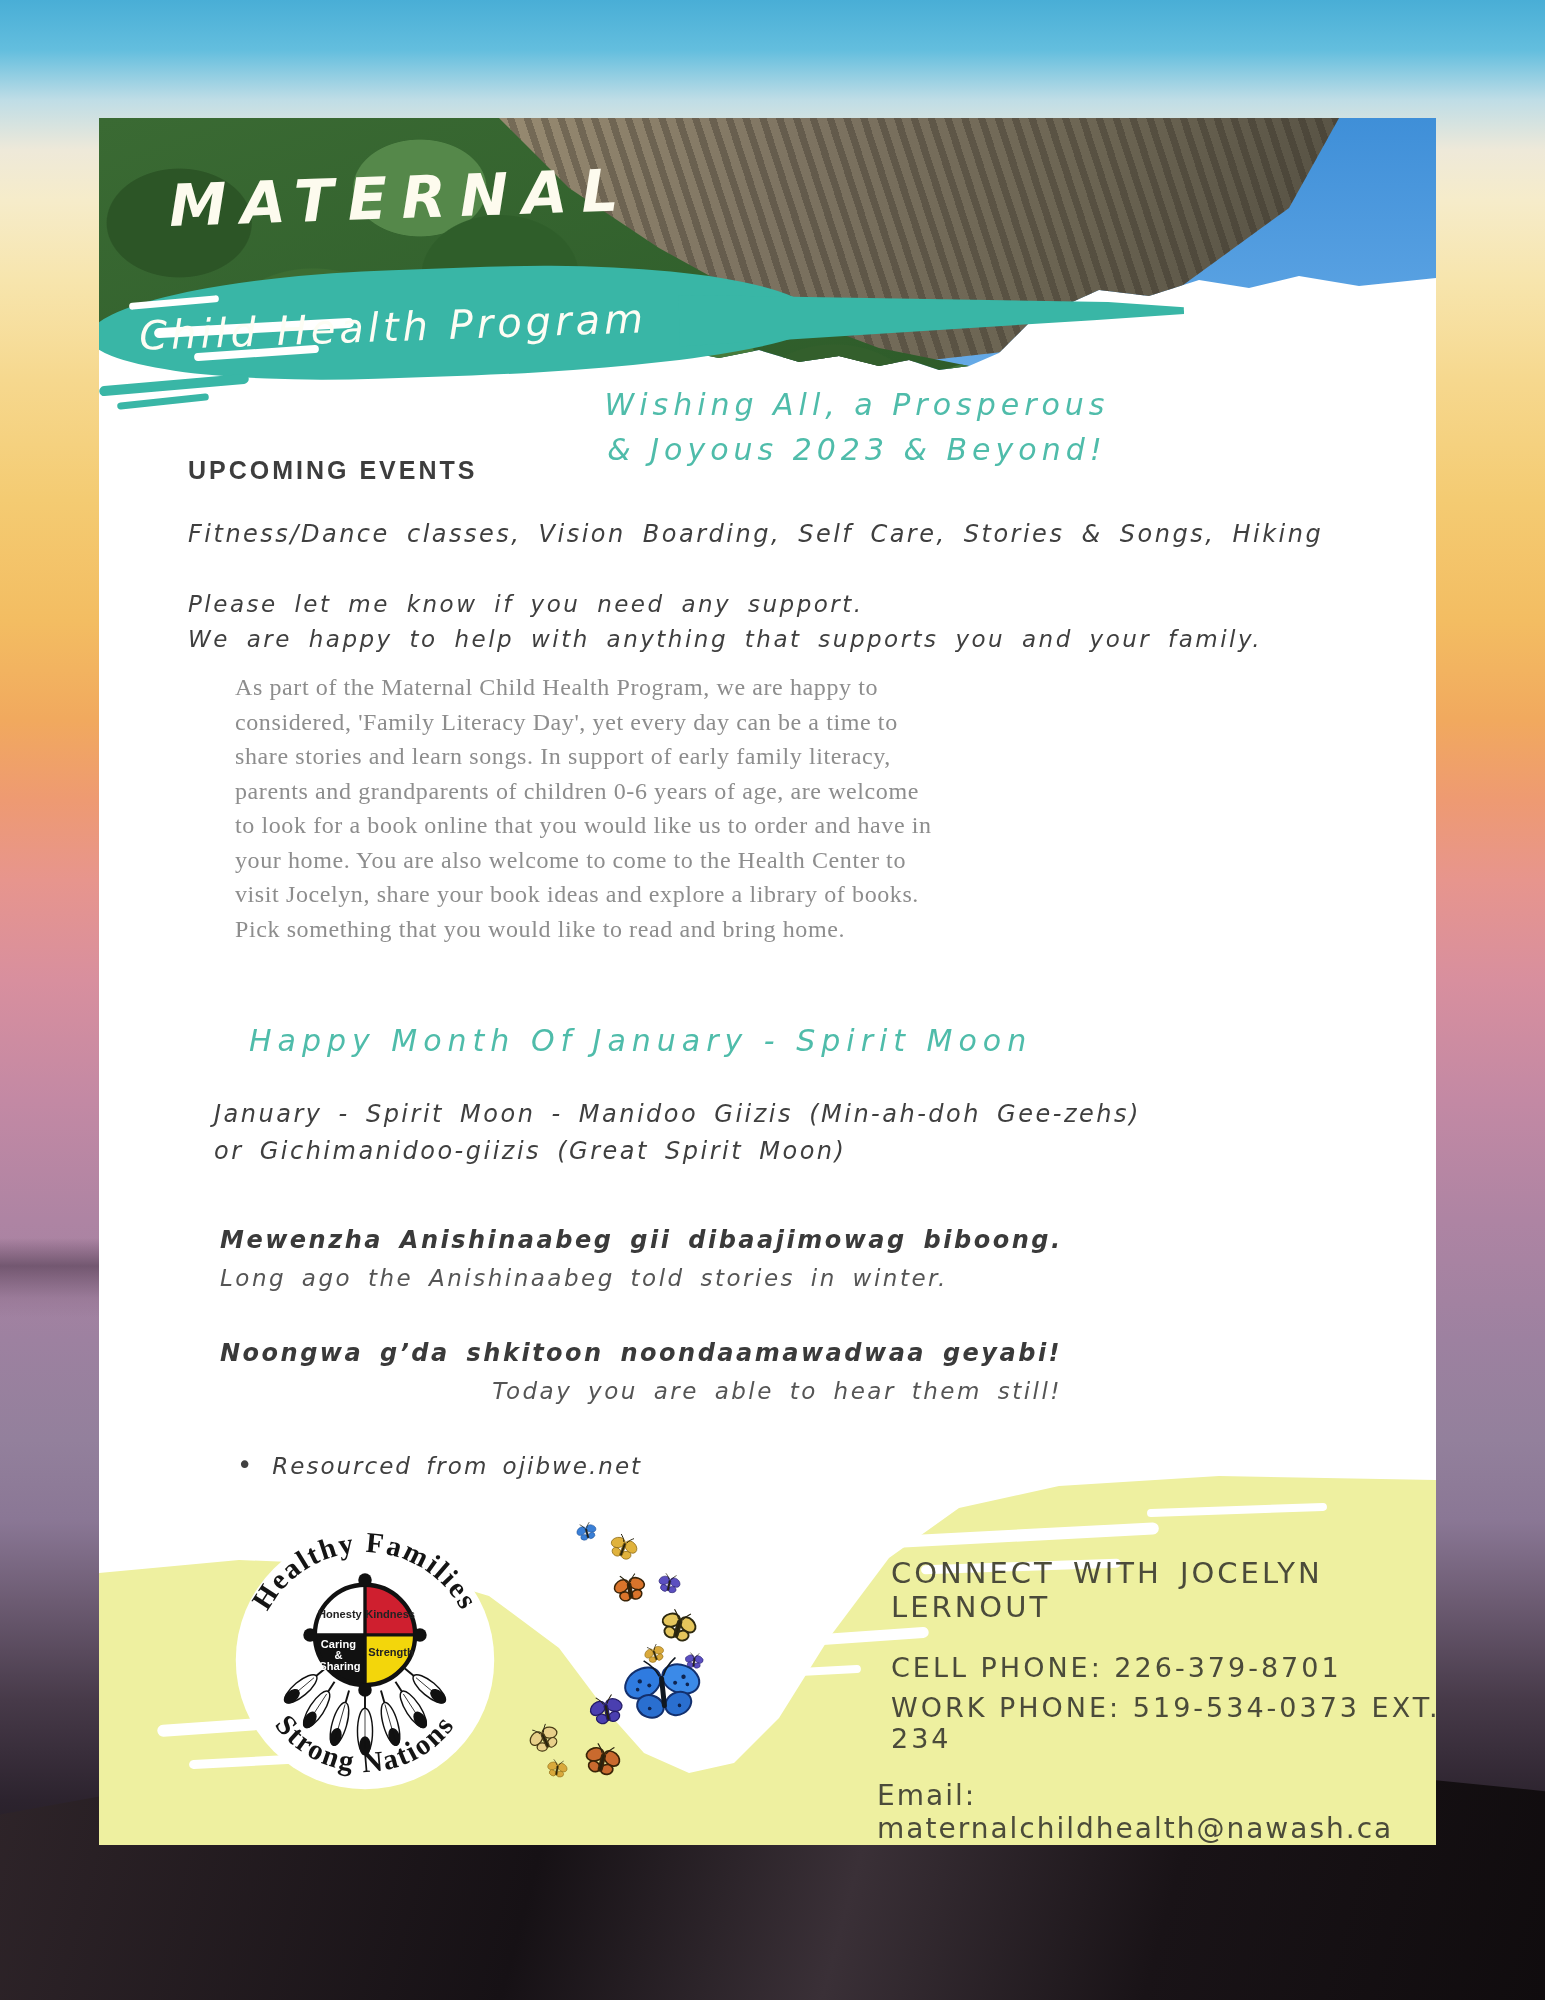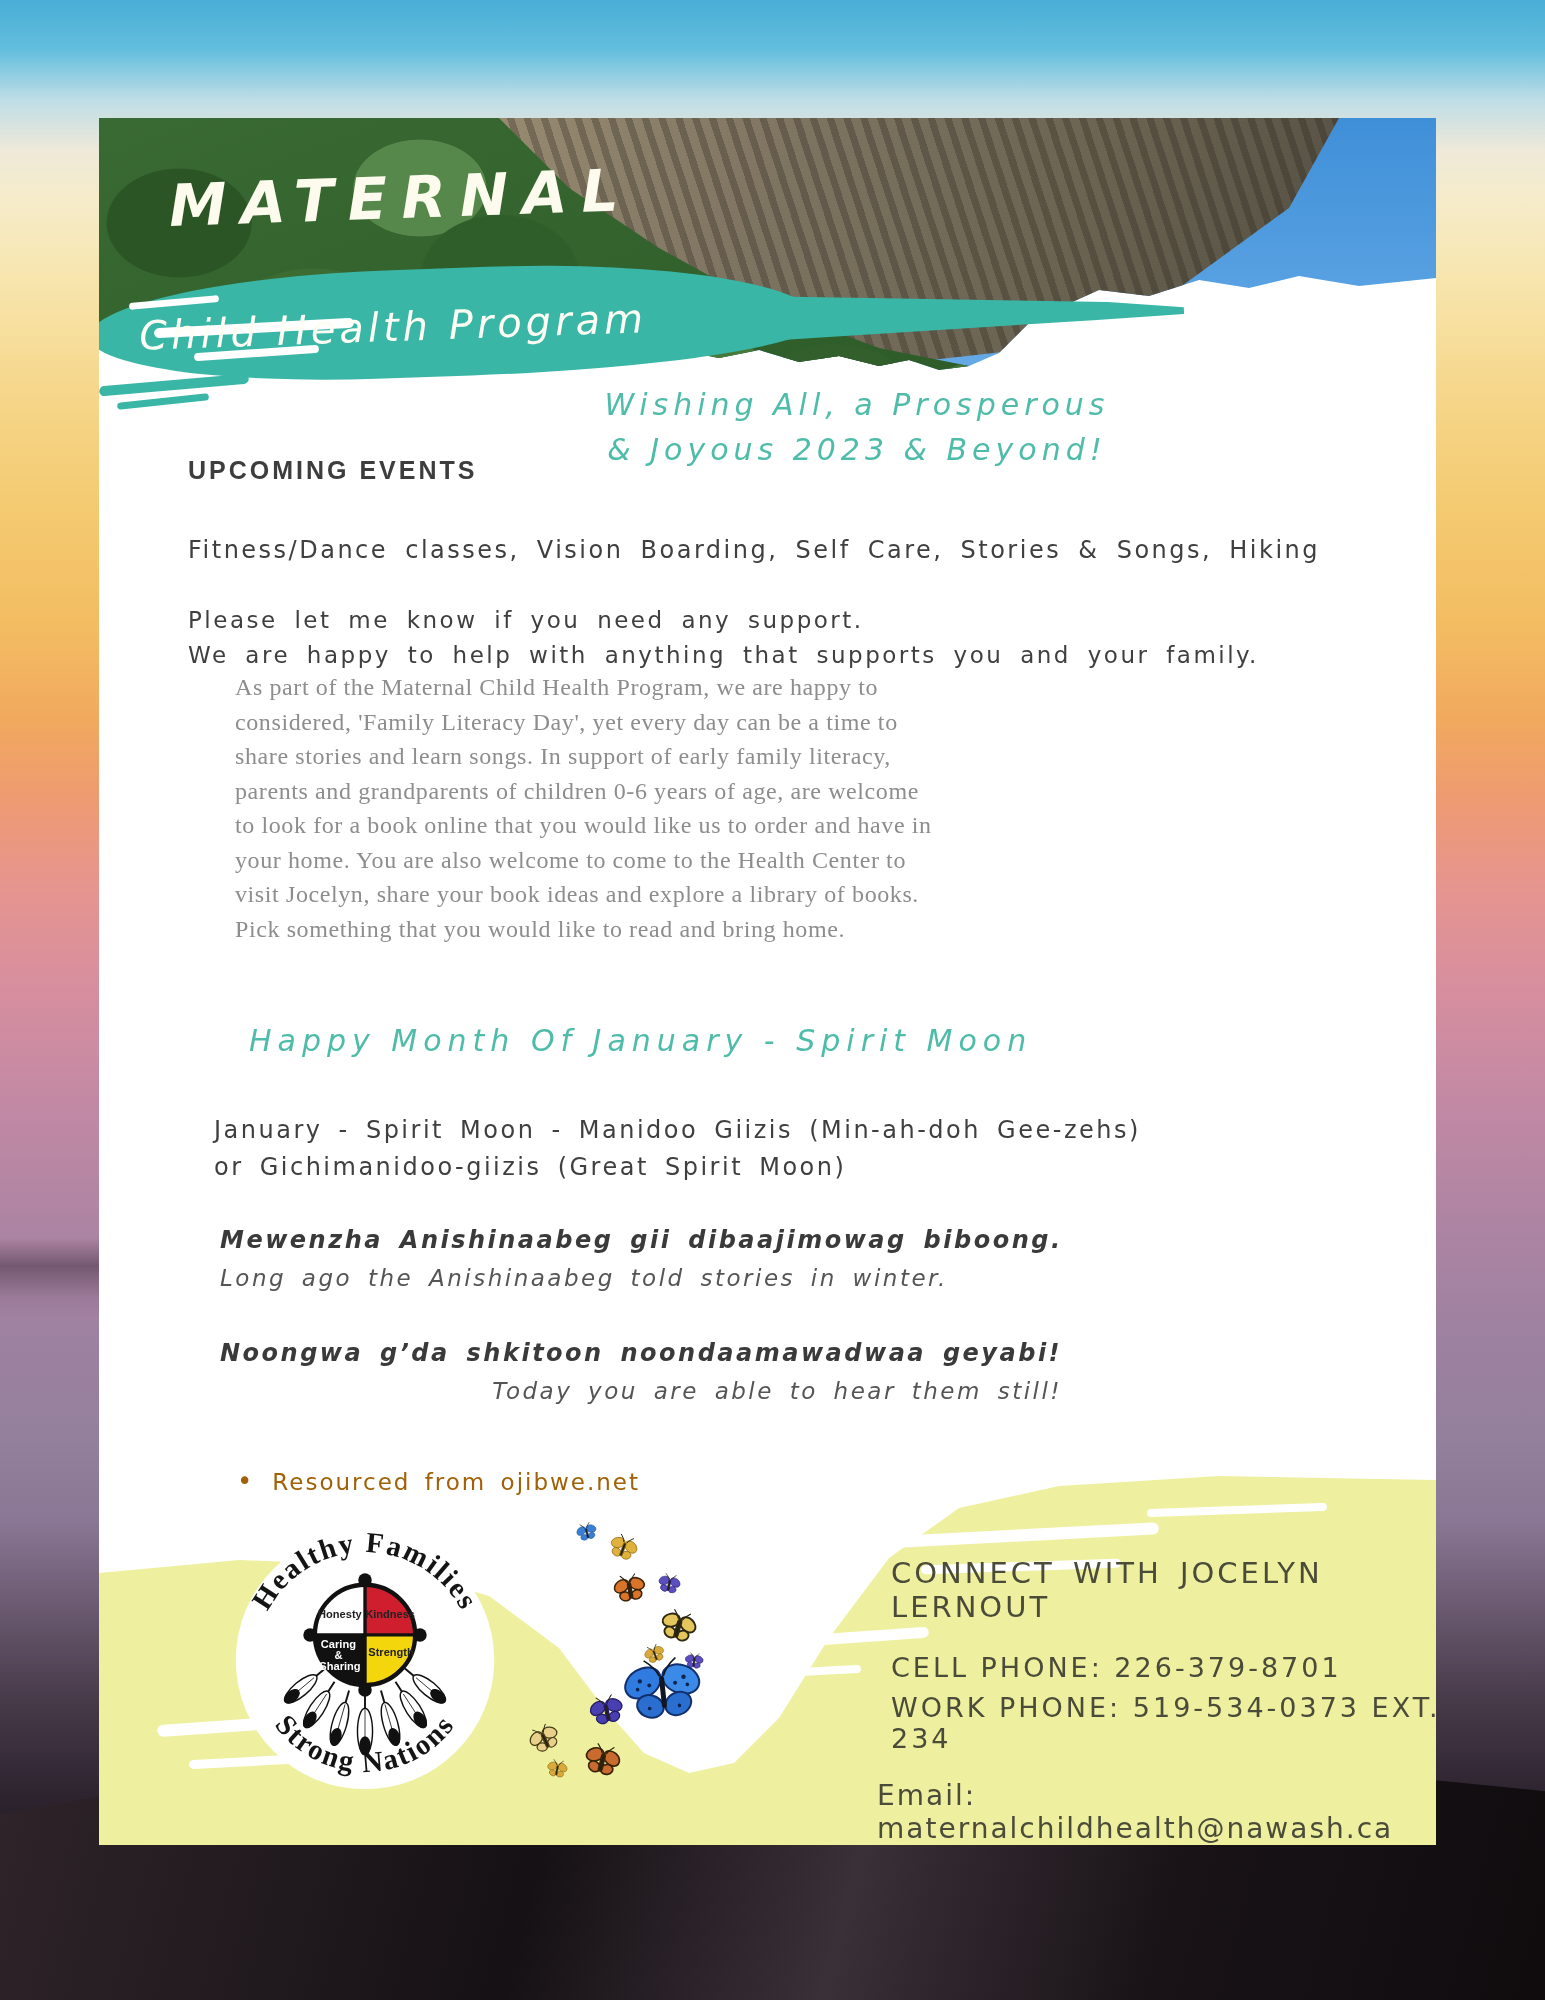--- a/index.html
+++ b/index.html
@@ -58,37 +58,37 @@
   .bs1{left:55px;top:205px;width:200px;height:10px;transform:rotate(-3deg);}
   .bs2{left:95px;top:231px;width:125px;height:8px;transform:rotate(-4deg);}
   .bs3{left:30px;top:181px;width:90px;height:7px;transform:rotate(-5deg);}
   .tfrill{position:absolute;background:#39b6a6;border-radius:8px;}
   .tf1{left:0px;top:262px;width:150px;height:10px;transform:rotate(-5deg);}
   .tf2{left:18px;top:280px;width:92px;height:7px;transform:rotate(-6deg);}
   .page-subtitle{position:absolute;left:40px;top:186px;color:#fdfdf4;
     font-size:40px;font-style:italic;letter-spacing:4px;transform:rotate(-2deg);}
 
   
-  .hand{color:#3f3f3f;margin-top:16px;}
+  .hand{font-style:italic;color:#3f3f3f;}
   .greeting{position:absolute;left:458px;top:264px;width:600px;text-align:center;color:#4fbcaa;
     font-size:30px;font-style:italic;letter-spacing:5px;line-height:45px;}
   .events-heading{position:absolute;left:89px;top:338px;color:#3d3d3d;font-family:"Liberation Sans",sans-serif;
     font-weight:bold;font-size:25px;letter-spacing:3px;}
   .events-line{position:absolute;left:89px;top:402px;font-size:24px;letter-spacing:2.5px;word-spacing:7px;}
   .support-line1{position:absolute;left:89px;top:473px;font-size:23px;letter-spacing:2.5px;word-spacing:7px;}
   .support-line2{position:absolute;left:89px;top:508px;font-size:23px;letter-spacing:2.5px;word-spacing:7px;}
   .paragraph{position:absolute;left:136px;top:552px;width:880px;color:#8d8d8d;
     font-family:Liberation Serif, serif;font-size:24px;line-height:34.5px;letter-spacing:0.6px;}
   .spirit-heading{position:absolute;left:150px;top:905px;color:#4fbcaa;font-size:30px;font-style:italic;letter-spacing:6px;}
   .january-lines{position:absolute;left:115px;top:978px;font-size:24px;letter-spacing:2.5px;word-spacing:6px;line-height:37px;}
   .oj1{position:absolute;left:121px;top:1108px;}
   .oj2{position:absolute;left:121px;top:1221px;text-align:right;}
   .oj .phrase{font-weight:bold;font-size:24px;letter-spacing:2.5px;word-spacing:6px;font-style:italic;color:#3a3a3a;}
   .oj .trans{font-size:23px;letter-spacing:2.5px;word-spacing:6px;font-style:italic;color:#555555;margin-top:11px;}
-  .source-note{position:absolute;left:138px;top:1332px;font-size:23px;letter-spacing:2px;word-spacing:5px;color:#a16207;}
+  .source-note{position:absolute;left:138px;top:1332px;font-size:23px;letter-spacing:2px;word-spacing:5px;color:#404040;}
   .source-note::before{content:"\2022";margin-right:18px;font-size:26px;}
 
   
   .yellow{position:absolute;inset:0;background:#eef0a0;
     clip-path:polygon(0 1455px,140px 1442px,290px 1448px,390px 1478px,460px 1530px,505px 1590px,545px 1635px,
       590px 1655px,635px 1645px,680px 1600px,730px 1520px,790px 1440px,860px 1390px,960px 1368px,1120px 1358px,
       1337px 1362px,1337px 1727px,0 1727px);}
   .ystreak{position:absolute;background:#ffffff;border-radius:10px;}
   .ys1{left:760px;top:1412px;width:300px;height:12px;transform:rotate(-3deg);}
   .ys2{left:822px;top:1444px;width:200px;height:9px;transform:rotate(-2deg);}

